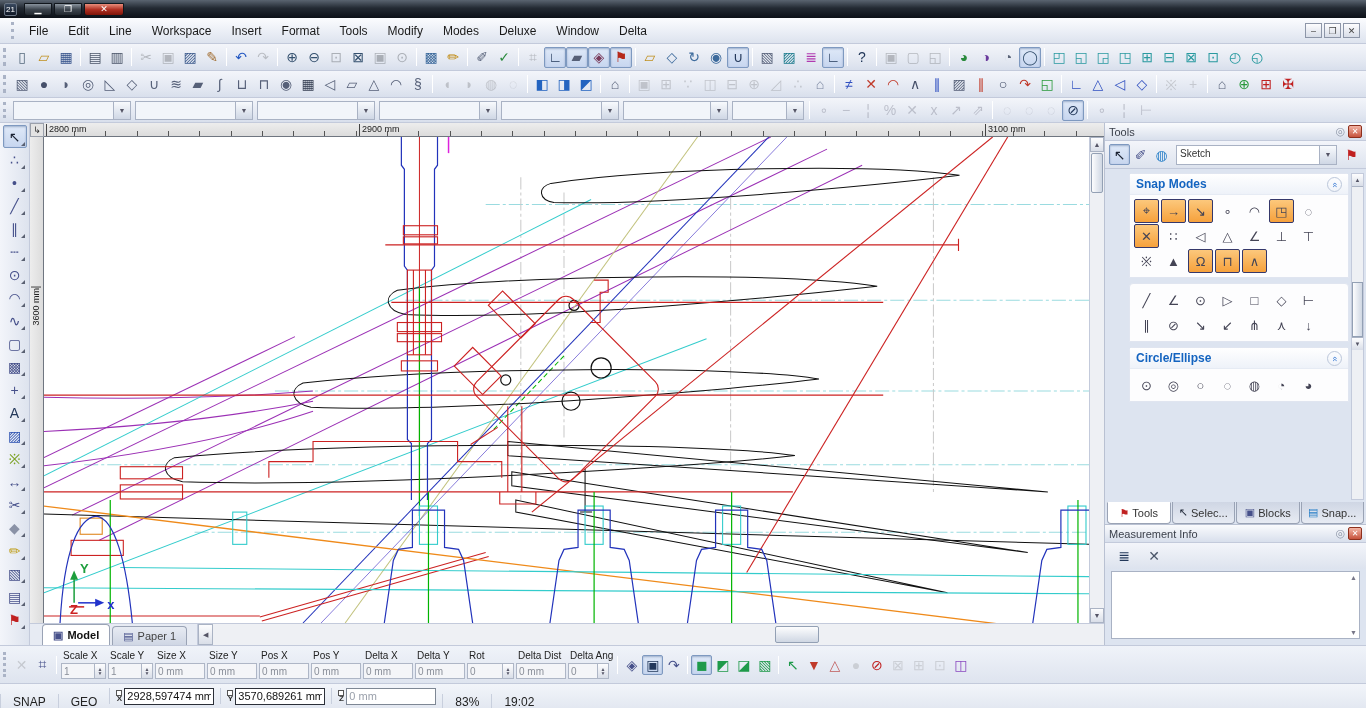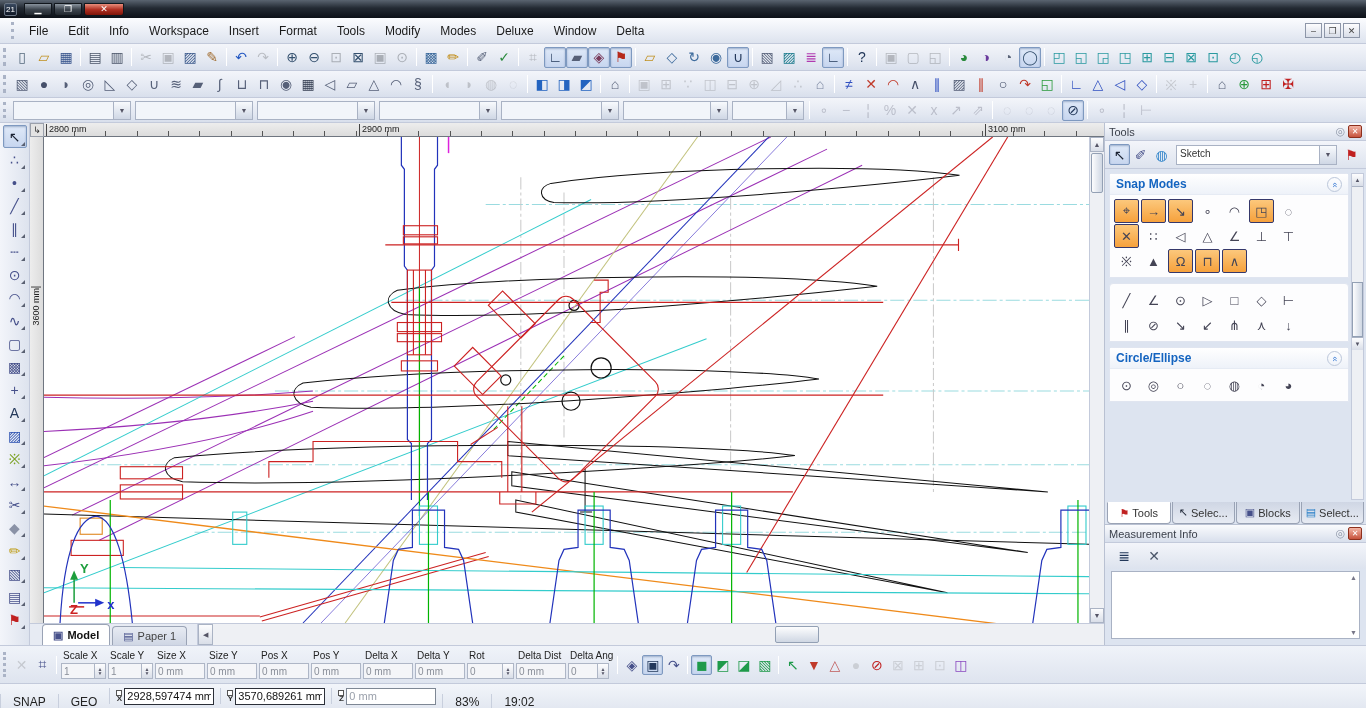--- a/index.html
+++ b/index.html
@@ -64,21 +64,21 @@
 
   
   #right-panel{position:absolute;right:0;top:0;bottom:0;width:262px;background:#dde4f0;border-left:1px solid #b9c1d2;display:flex;flex-direction:column;}
   .pal-title{height:18px;background:linear-gradient(#fafbfd,#d8dfec);border-bottom:1px solid #c3cadb;display:flex;align-items:center;padding:0 4px;color:#3a3f4a;font-size:11px;}
   .pal-title .pt-icons{margin-left:auto;display:flex;gap:3px;align-items:center;}
   .pt-pin{color:#8a93a5;font-size:11px;}
   .pt-close{width:14px;height:13px;background:linear-gradient(#f3b5a5,#c6523c);border:1px solid #8d2f1c;border-radius:2px;color:#fff;font-size:8px;display:flex;align-items:center;justify-content:center;}
   #tools-toolbar{height:28px;display:flex;align-items:center;padding:2px 4px;gap:2px;background:linear-gradient(#f3f5fa,#dde3ee);border-bottom:1px solid #c3cadb;}
   #tools-toolbar .ic{width:21px;height:21px;}
   #tools-toolbar .combo{flex:1;height:20px;background:#fff;}
-  #sections{flex:1;position:relative;padding:4px 17px 0 4px;overflow:hidden;}
+  #sections{flex:1;position:relative;padding:4px 17px 0 4px;overflow:hidden;margin-left:20px;}
   .section{background:#fdfdfe;border:1px solid #e0e5f0;border-radius:4px 4px 0 0;margin-bottom:5px;padding-bottom:4px;}
   .sec-head{display:flex;align-items:center;height:21px;padding:0 6px;background:linear-gradient(#ffffff,#eef2f9);border-bottom:1px solid #e6ebf4;}
   .sec-head .sec-title{color:#1464c0;font-weight:bold;font-size:12px;}
   .chev{margin-left:auto;width:15px;height:15px;border:1px solid #bcC7da;border-radius:8px;color:#3a7bd5;font-size:9px;display:flex;align-items:center;justify-content:center;}
   .chev span{display:inline-block;transform:rotate(90deg);letter-spacing:-2px;}
   .sec-grid{display:grid;grid-template-columns:repeat(7,26px);gap:1px;padding:4px 2px 0 4px;}
   .sec-grid .ic{width:25px;height:24px;font-size:13px;color:#445;}
   .panel-scroll{position:absolute;right:2px;top:4px;bottom:2px;width:13px;background:#eef0f4;border:1px solid #c3cadb;display:flex;flex-direction:column;}
   .panel-scroll .arr{flex:0 0 12px;background:linear-gradient(#fdfdfe,#d9dee8);border-bottom:1px solid #aab3c4;font-size:6px;color:#556;text-align:center;line-height:12px;}
   .panel-scroll .thumb{flex:0 0 55px;margin-top:95px;background:linear-gradient(90deg,#fdfdfe,#cfd7e3);border:1px solid #93a0b4;}
@@ -118,21 +118,21 @@
   <div class="winbtn">▁</div>
   <div class="winbtn">❐</div>
   <div class="winbtn close">✕</div>
 </div>
 
 <div id="menubar">
   <span class="grip"></span>
   <span id="menu-items" style="display:flex;">
       <span class="menu-item">File</span>
       <span class="menu-item">Edit</span>
-      <span class="menu-item">Info</span>
+      <span class="menu-item">Line</span>
       <span class="menu-item">Workspace</span>
       <span class="menu-item">Insert</span>
       <span class="menu-item">Format</span>
       <span class="menu-item">Tools</span>
       <span class="menu-item">Modify</span>
       <span class="menu-item">Modes</span>
       <span class="menu-item">Deluxe</span>
       <span class="menu-item">Window</span>
       <span class="menu-item">Delta</span>
     </span>
@@ -671,21 +671,21 @@
         <span class="paltab">
           <span style="color: rgb(26, 34, 50);">↖</span>
           <span>Selec...</span>
         </span>
         <span class="paltab">
           <span style="color: rgb(70, 80, 138);">▣</span>
           <span>Blocks</span>
         </span>
         <span class="paltab">
           <span style="color: rgb(42, 128, 200);">▤</span>
-          <span>Select...</span>
+          <span>Snap...</span>
         </span>
       </div>
     <div id="meas-panel">
       <div class="pal-title">
         <span>Measurement Info</span>
         <span class="pt-icons">
           <span class="pt-pin">◎</span>
           <span class="pt-close">✕</span>
         </span>
       </div>

